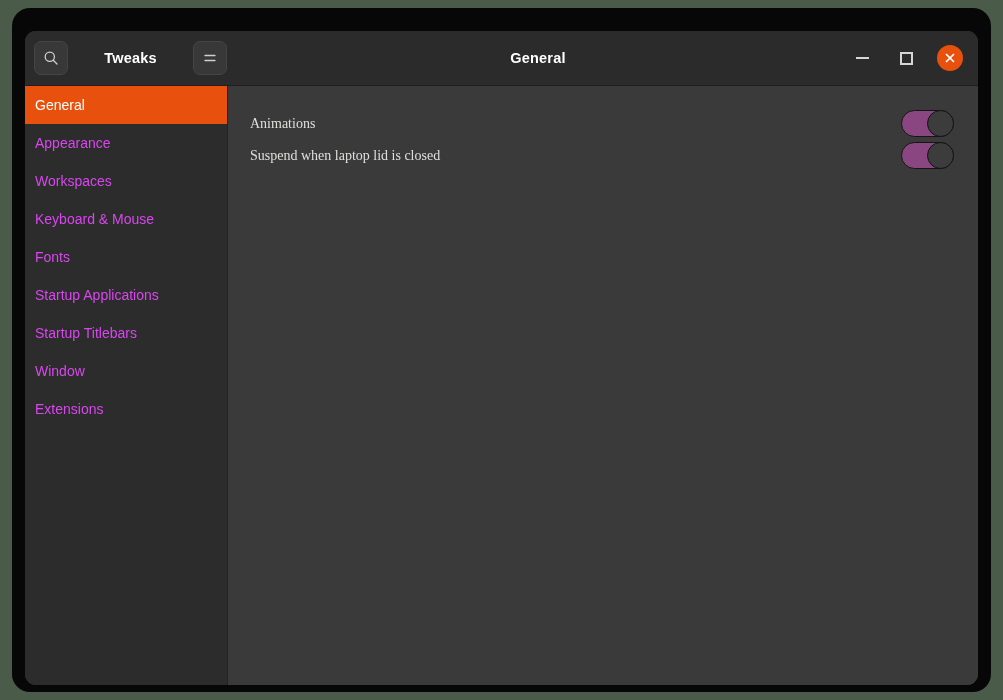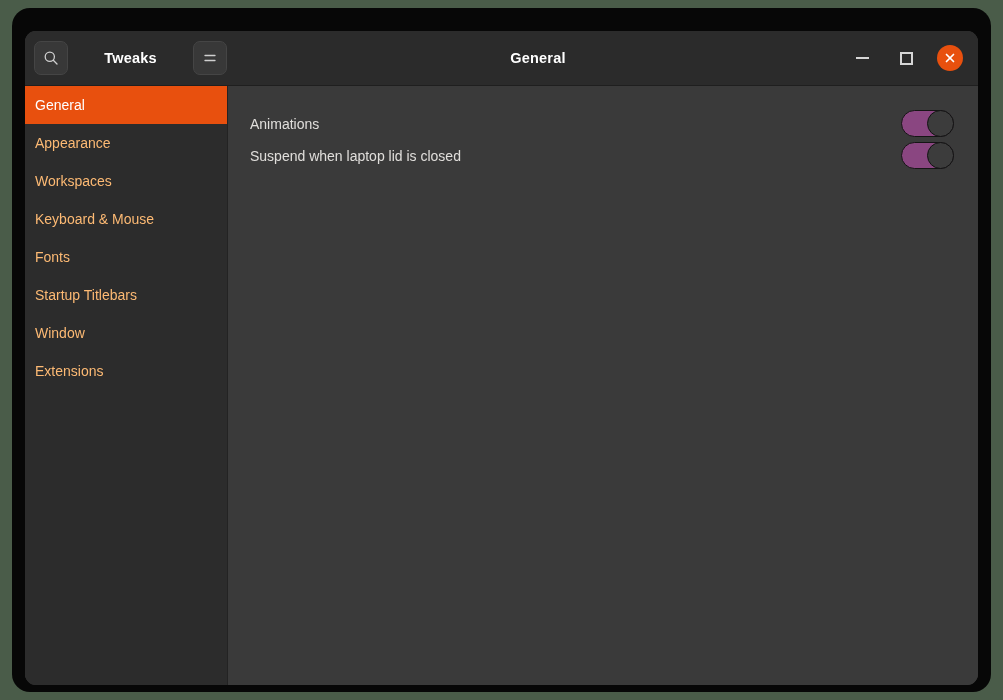--- a/index.html
+++ b/index.html
@@ -154,36 +154,37 @@
     border-right: 1px solid #232323;
     padding-top: 0;
     overflow-y: auto;
   }
 
   .nav-item {
     height: 38px;
     display: flex;
     align-items: center;
     padding-left: 10px;
-    color: #fdba74;
+    color: #d946ef;
     font-size: 14px;
     cursor: pointer;
     box-sizing: border-box;
   }
   .nav-item.selected {
     background: #e8500e;
     color: #ffffff;
   }
 
   #content {
     flex: 1;
     background: #3a3a3a;
     padding: 22px 24px 0 22px;
     box-sizing: border-box;
     overflow-y: auto;
+    font-family: Liberation Serif, serif;
   }
 
   .setting-row {
     display: flex;
     align-items: center;
     justify-content: space-between;
     height: 31px;
     margin-bottom: 1px;
   }
 
@@ -278,20 +279,23 @@
         <div class="nav-item">
           <span>Workspaces</span>
         </div>
         <div class="nav-item">
           <span>Keyboard &amp; Mouse</span>
         </div>
         <div class="nav-item">
           <span>Fonts</span>
         </div>
         <div class="nav-item">
+          <span>Startup Applications</span>
+        </div>
+        <div class="nav-item">
           <span>Startup Titlebars</span>
         </div>
         <div class="nav-item">
           <span>Window</span>
         </div>
         <div class="nav-item">
           <span>Extensions</span>
         </div>
       </div>
 

